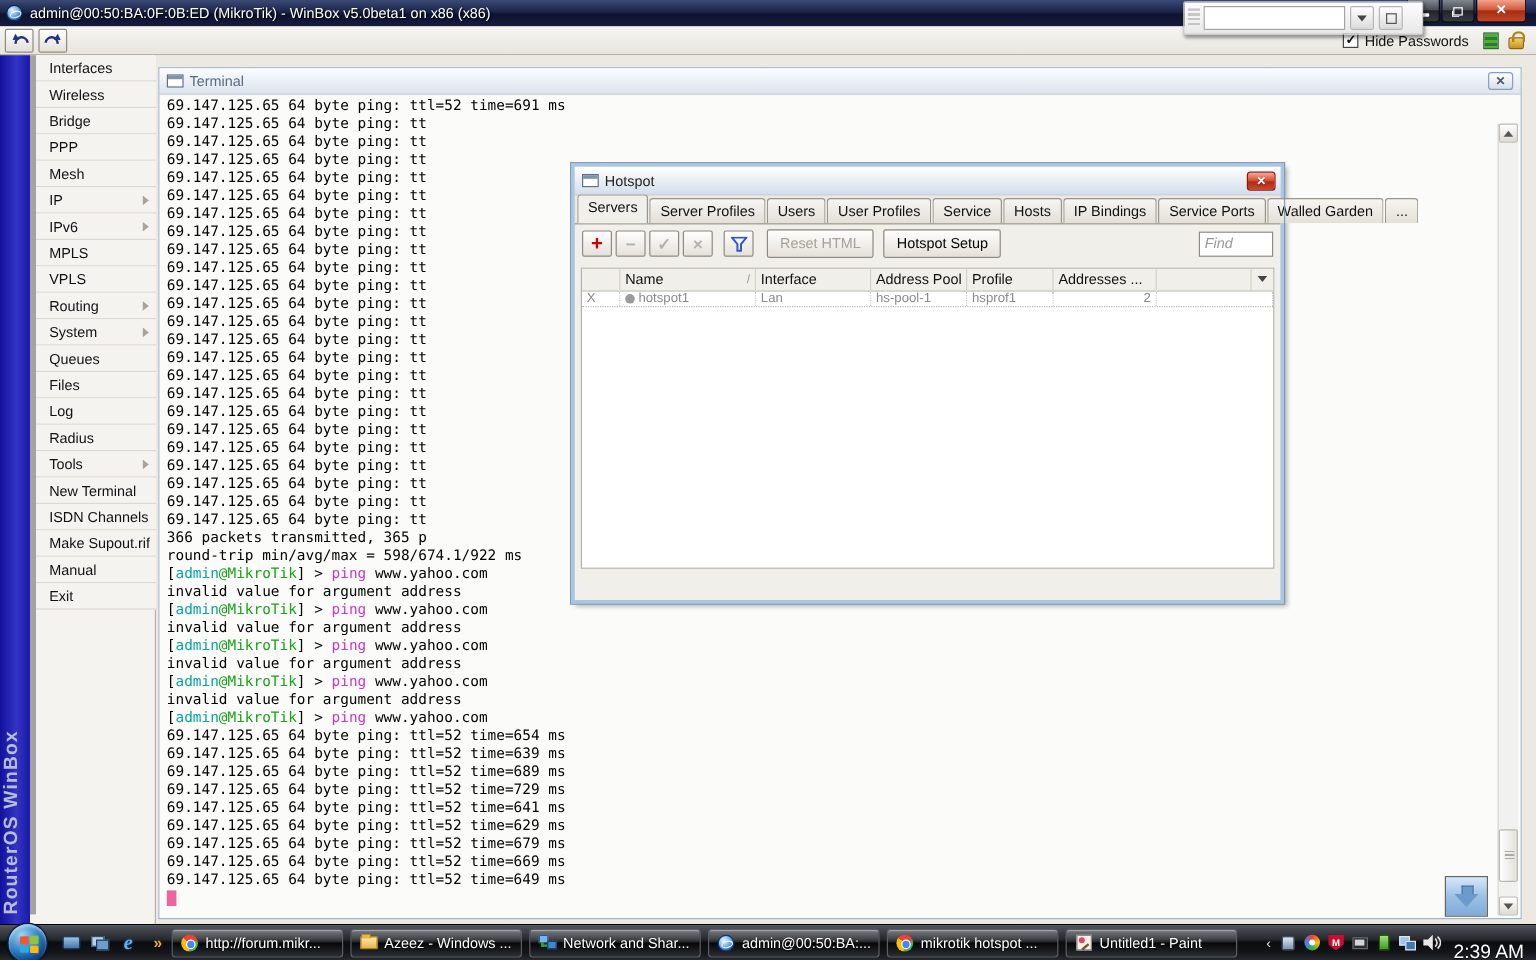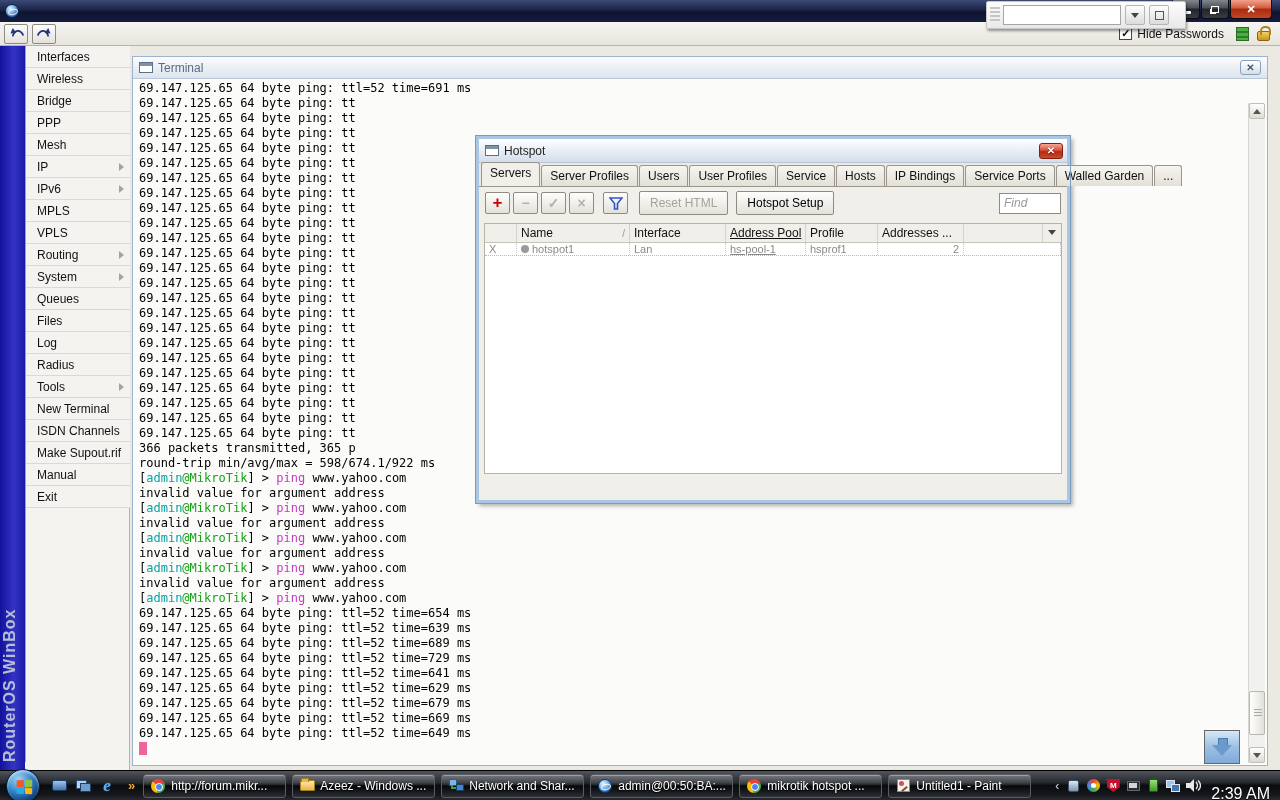--- a/index.html
+++ b/index.html
@@ -62,21 +62,21 @@
     border:2px solid #b08418; border-bottom:none; border-radius:5px 5px 0 0; }
 
   
   .sidebar { position:absolute; left:0; top:46px; width:130px; height:724px; background:#f4f3f0;
     border-right:1px solid #b7b3aa; }
   .brand-strip { position:absolute; left:0; top:0; width:25px; height:724px;
     background:linear-gradient(to right,#11119c,#3434c4 55%,#1a1aa8); }
   .brand-text { position:absolute; left:1px; bottom:8px; width:25px; height:230px;
     writing-mode:vertical-rl; transform:rotate(180deg); color:#b6bdd6; font-size:16px; font-weight:bold;
     letter-spacing:1px; text-align:left; }
-  .menu { position:absolute; left:25px; top:0; width:105px; height:716px; border-left:1px solid #a3a3a3; }
+  .menu { position:absolute; left:25px; top:0; width:105px; height:716px; border-left:5px solid #a3a3a3; }
   .side-item { height:22px; display:flex; align-items:center; padding-left:11px; font-size:12px; color:#111;
     border-bottom:1px solid #dcd9d2; position:relative; background:#f4f3f0; }
   .side-item .sub { position:absolute; right:6px; width:0; height:0;
     border-top:4px solid transparent; border-bottom:4px solid transparent; border-left:5px solid #a8a49b; }
 
   
   .mdi { position:absolute; left:131px; top:46px; width:1149px; height:724px; background:#ECE9E2; }
 
   
   .term-win { position:absolute; left:1px; top:10px; width:1136px; height:710px;
@@ -134,21 +134,21 @@
   .push-btn { height:24px; border:1px solid #8e8b82; border-radius:2px; margin-left:8px; padding:0 10px;
     background:linear-gradient(#fefefd,#e4e1d9); font-size:12px; display:flex; align-items:center; }
   .push-btn.dis { color:#a5a29a; }
   .find-box { margin-left:auto; width:62px; height:21px; border:1px solid #8e8b82; background:#fff;
     font-size:12px; font-style:italic; color:#999; padding:0 4px; }
   .find-box::placeholder { color:#999; font-style:italic; }
 
   .grid-wrap { position:absolute; left:5px; top:84px; right:5px; bottom:26px; background:#fff; border:1px solid #b5b2aa; }
   .grid-head { display:flex; height:19px; background:#f0efe9; border-bottom:1px solid #c6c3bb; font-size:12px; color:#111; }
   .hcell { border-right:1px solid #d5d2ca; padding:2px 4px 4px 4px; white-space:nowrap; overflow:hidden; position:relative; }
-  .hc0 { width:32px; } .hc1 { width:113px; } .hc2 { width:96px; } .hc3 { width:80px;text-decoration:underline; } .hc4 { width:72px; } .hc5 { width:86px; }
+  .hc0 { width:32px; } .hc1 { width:113px; } .hc2 { width:96px; } .hc3 { width:80px; } .hc4 { width:72px; } .hc5 { width:86px; }
   .hc-fill { flex:1; } .hc-dd { width:18px; display:flex; align-items:center; justify-content:center; border-right:none; }
   .sort-mark { position:absolute; right:4px; top:4px; color:#999; font-size:10px; }
   .grid-row { display:flex; height:13px; font-size:11px; color:#8a8a8a; border-bottom:1px dotted #b8b8b8; }
   .rcell { border-right:1px dotted #c9c9c9; padding:0 4px; white-space:nowrap; overflow:hidden; display:flex; align-items:center; }
   .rc-right { justify-content:flex-end; }
   .dot-ico { width:8px; height:8px; border-radius:50%; background:#9a9a9a; margin-right:3px; flex:none; }
   .dlg-status { position:absolute; left:5px; bottom:4px; right:5px; height:19px; border:1px solid #c6c3bb;
     background:#f0efe9; font-size:12px; color:#111; display:flex; align-items:center; padding-left:5px; }
 
   
@@ -210,20 +210,21 @@
   .icon-net2::after { content:""; position:absolute; right:0; bottom:0; width:7px; height:6px; background:#4577ad; border:1px solid #dfe8f2; }
   .clock { font-size:16px; margin:16px 10px 0 6px; color:#fff; text-shadow:0 1px 1px #000; }
 
   svg { display:block; }
 </style>
 </head>
 <body>
 
 <div class="titlebar">
   <div class="globe"></div>
+  <div class="win-title">admin@00:50:BA:0F:0B:ED (MikroTik) - WinBox v5.0beta1 on x86 (x86)</div>
 </div>
 <div class="win-controls">
   <div class="wc min">
       <div class="bar"></div>
     </div>
   <div class="wc res">
       <div class="sq"></div>
     </div>
   <div class="wc close">
       <div class="x">✕</div>

